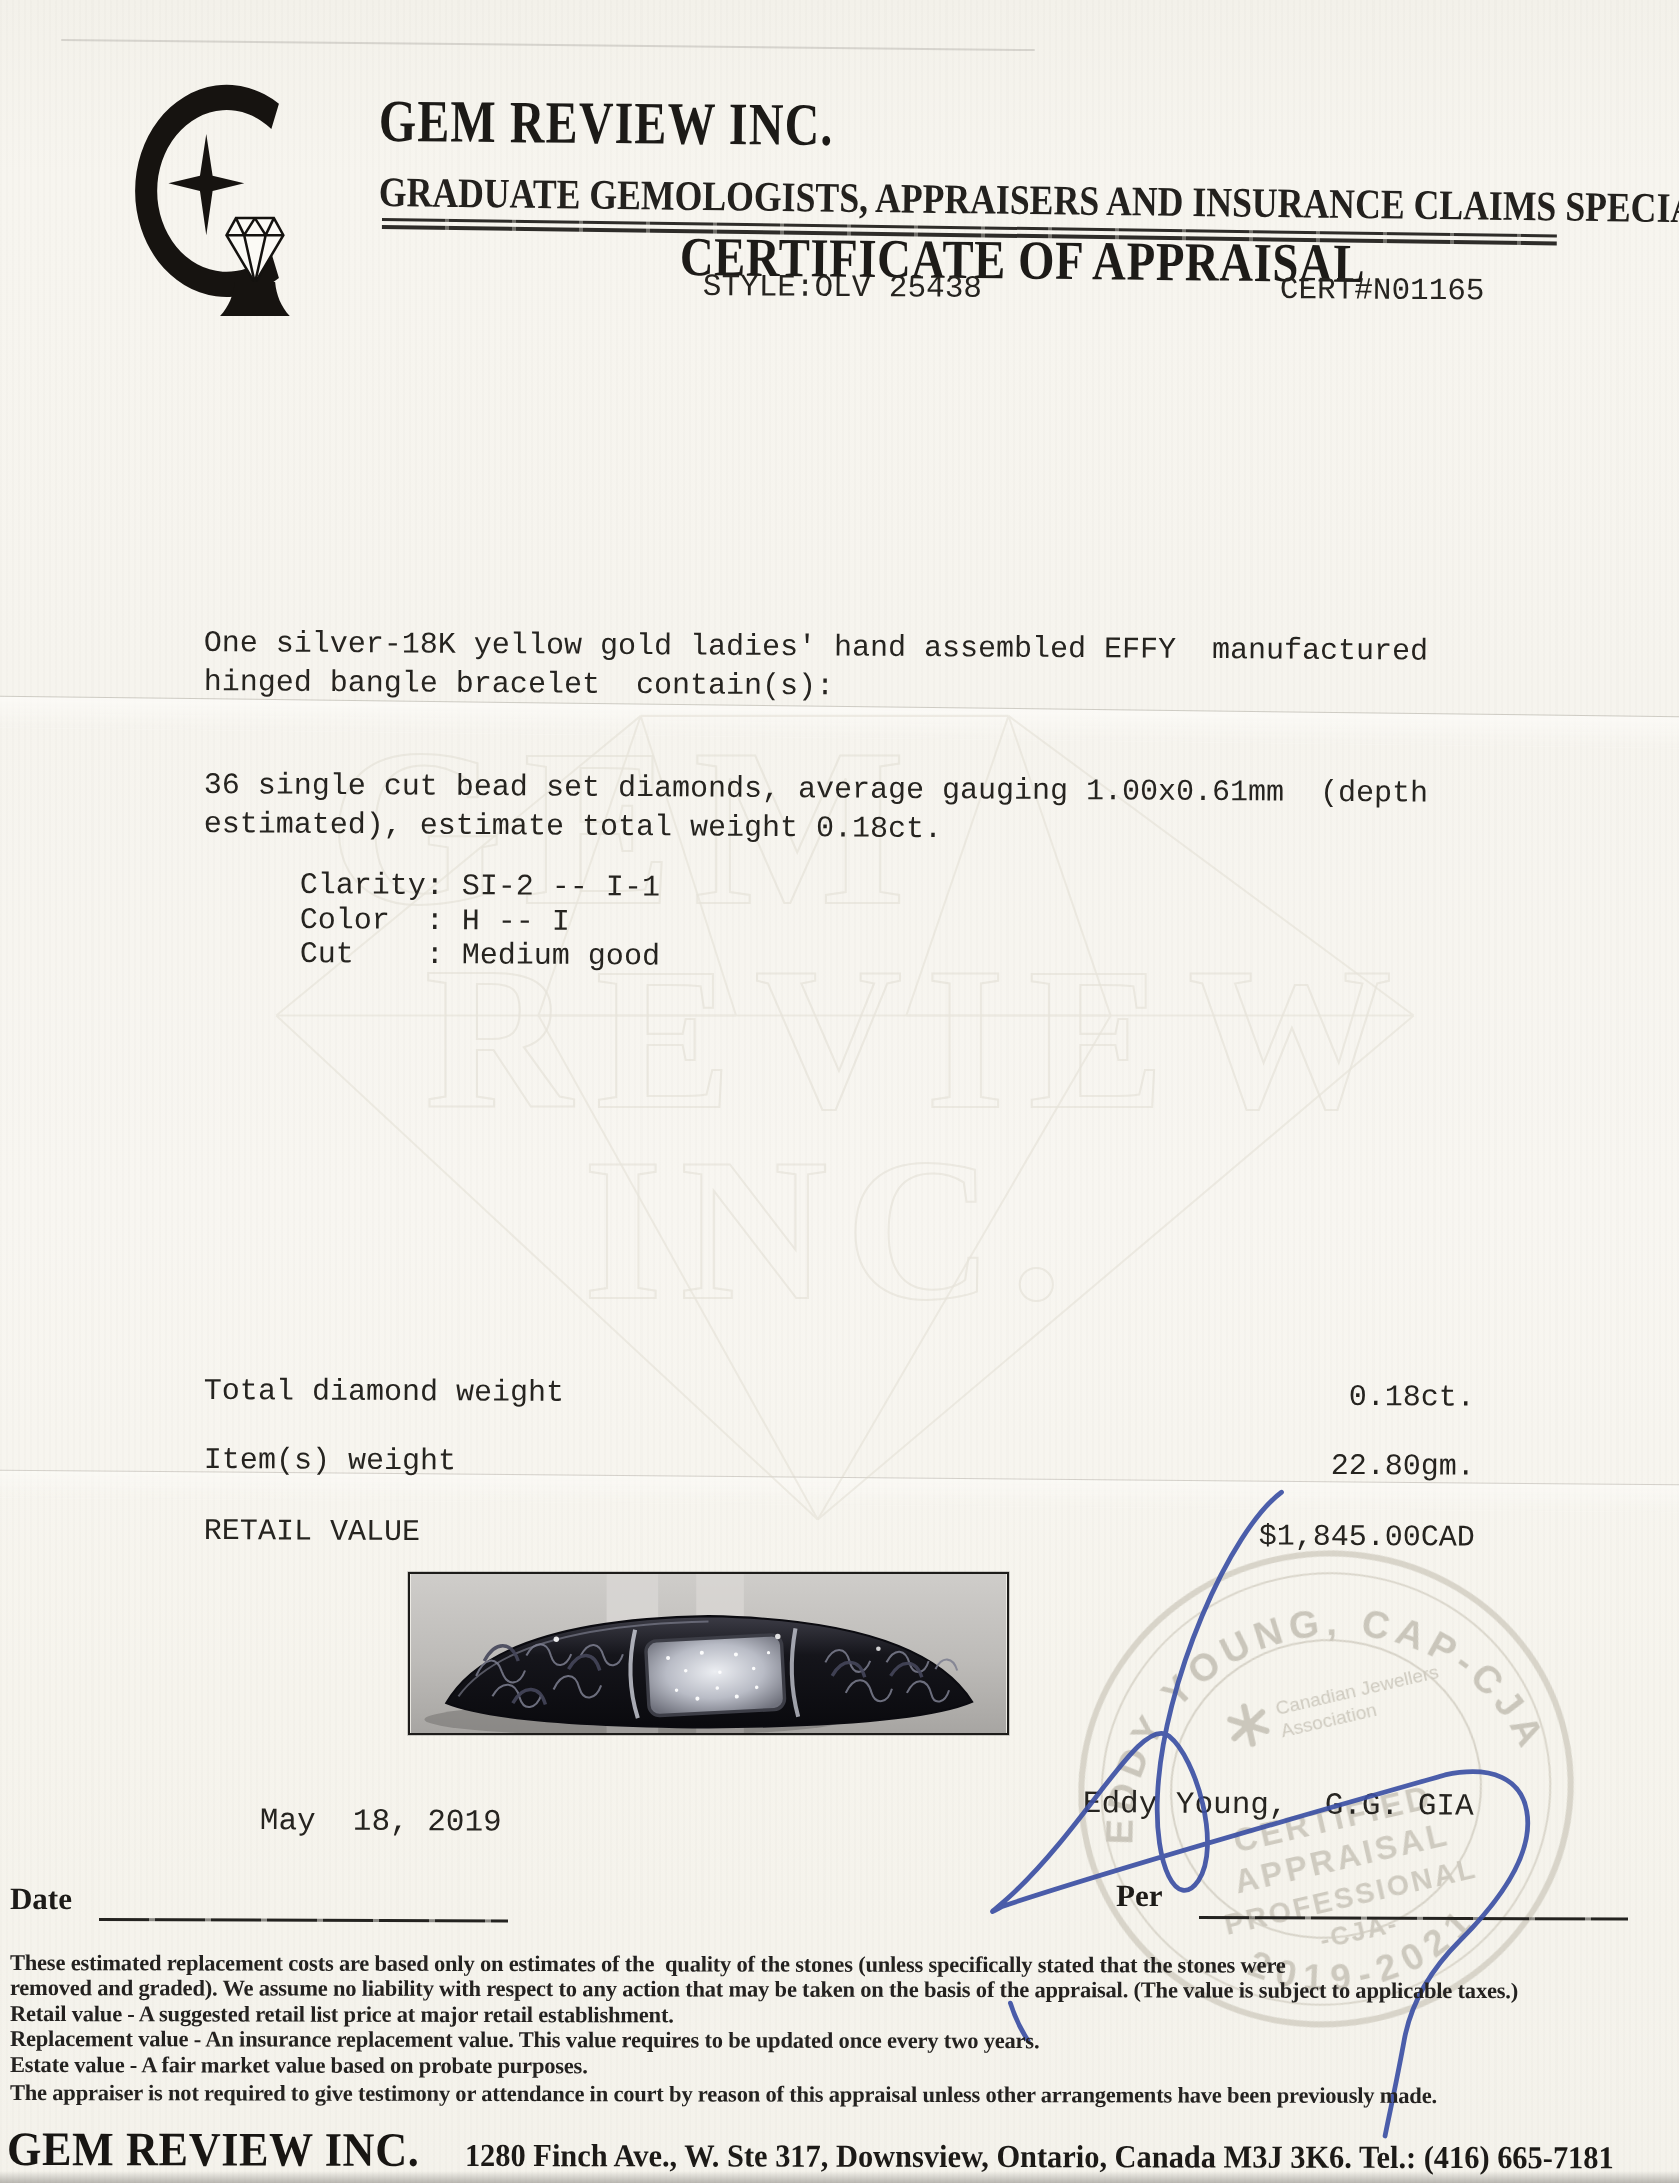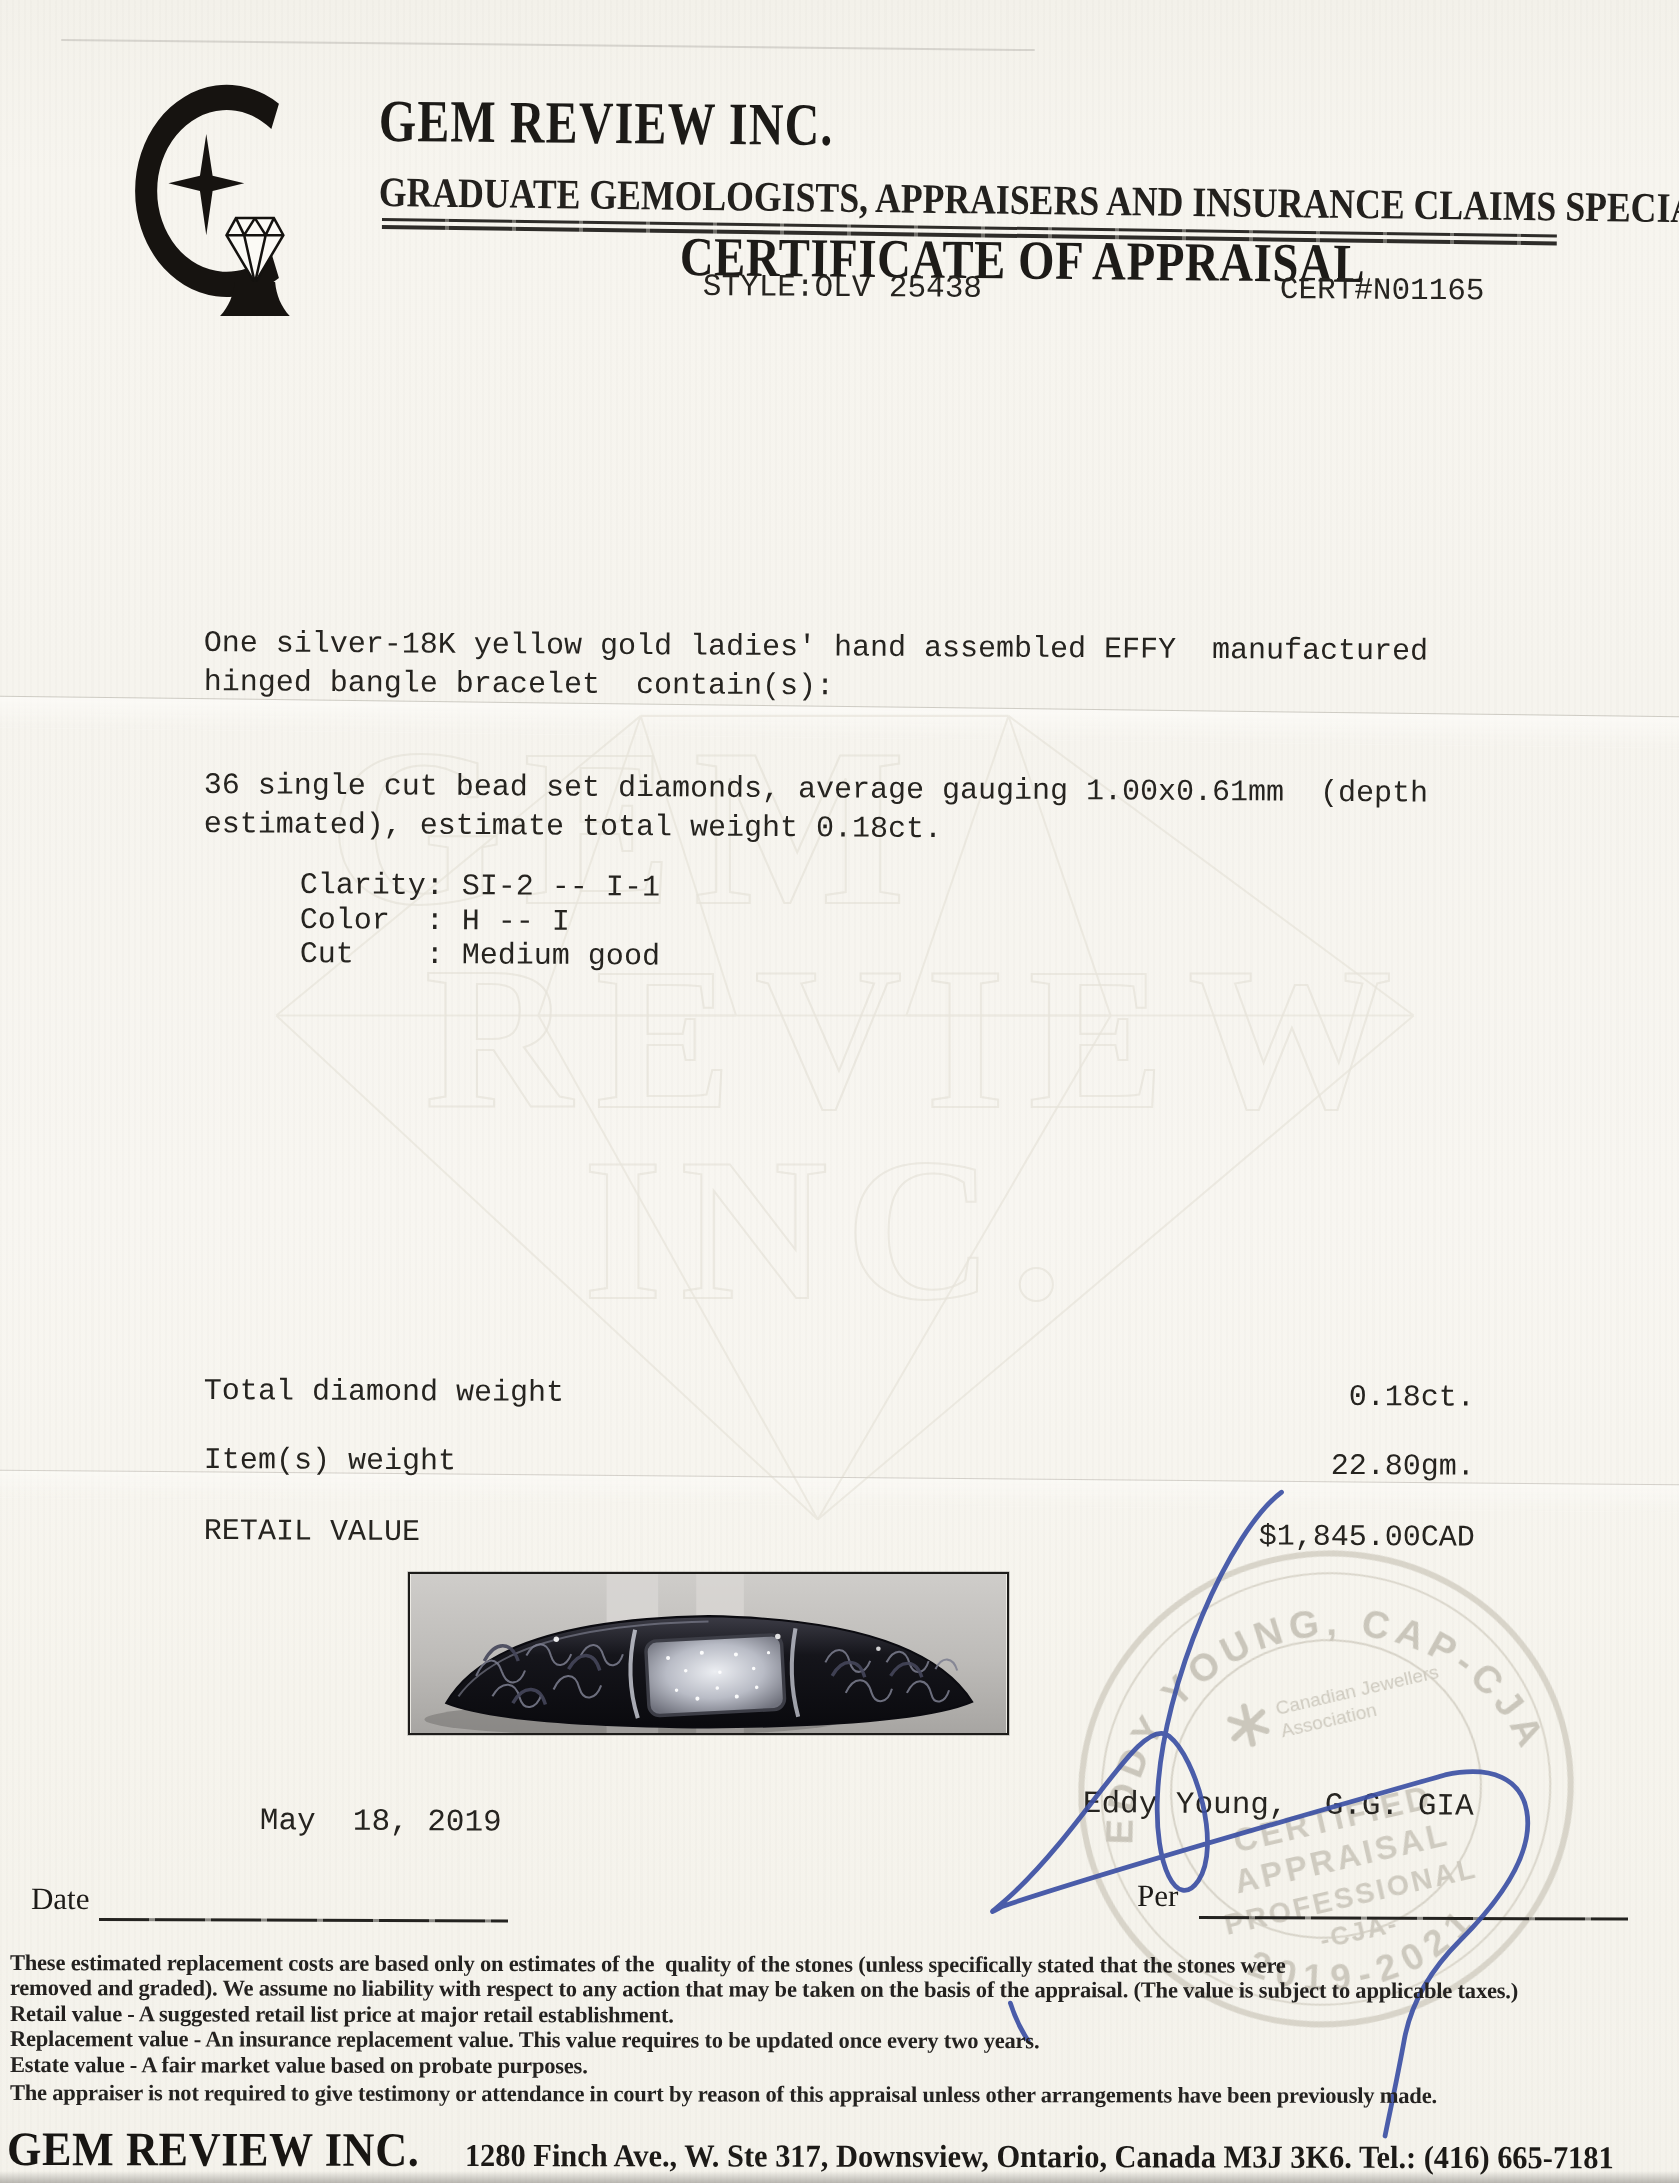--- a/index.html
+++ b/index.html
@@ -37,21 +37,21 @@
   }
   .sumrow{
     position:absolute; left:204px; width:1271px; display:flex; justify-content:space-between;
     font-family:"Liberation Mono","DejaVu Sans Mono",monospace; font-size:30px; color:#262420;
     transform:rotate(.3deg); transform-origin:left top; white-space:pre;
   }
   .photo{
     position:absolute; left:408px; top:1572px; width:597px; height:159px;
     border:2px solid #1d1c1a; box-shadow:0 0 0 0.7px rgba(0,0,0,.25);
   }
-  .siglabel{position:absolute; font-weight:normal; font-size:31px; color:#1d1b18; transform:rotate(.2deg);margin-left:21px;}
+  .siglabel{position:absolute; font-weight:bold; font-size:31px; color:#1d1b18; transform:rotate(.2deg);}
   .sigline{position:absolute; height:3.4px;
     background:repeating-linear-gradient(90deg,#242320 0 50px, rgba(36,35,32,.5) 50px 56px);
     transform:rotate(.2deg); transform-origin:left top;}
   .disc{
     position:absolute; left:9.5px; font-weight:bold; font-size:22.5px; letter-spacing:-0.2px;
     color:#242220; white-space:pre; transform:rotate(.12deg); transform-origin:left top;
   }
   .footerline{
     position:absolute; left:6.8px; top:2121px; width:1669px; display:flex; align-items:baseline; gap:9.5px;
     transform:rotate(.12deg); transform-origin:left top; white-space:nowrap;

